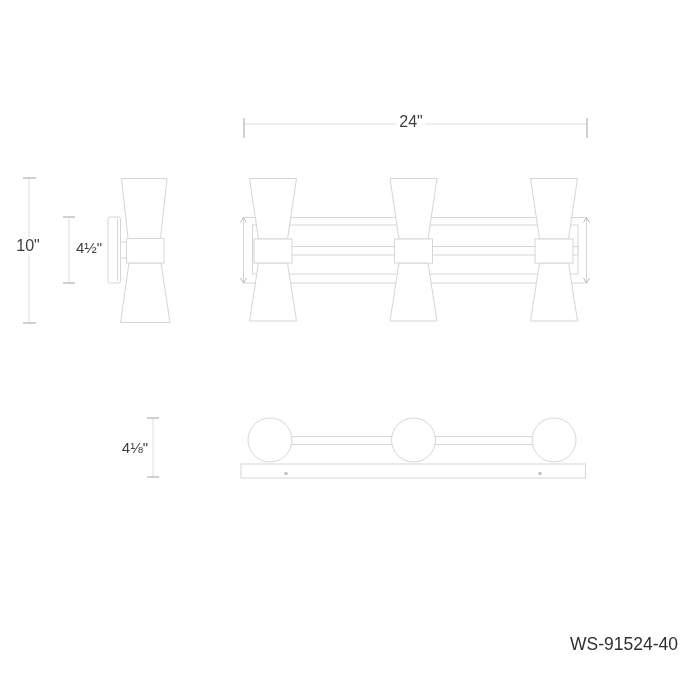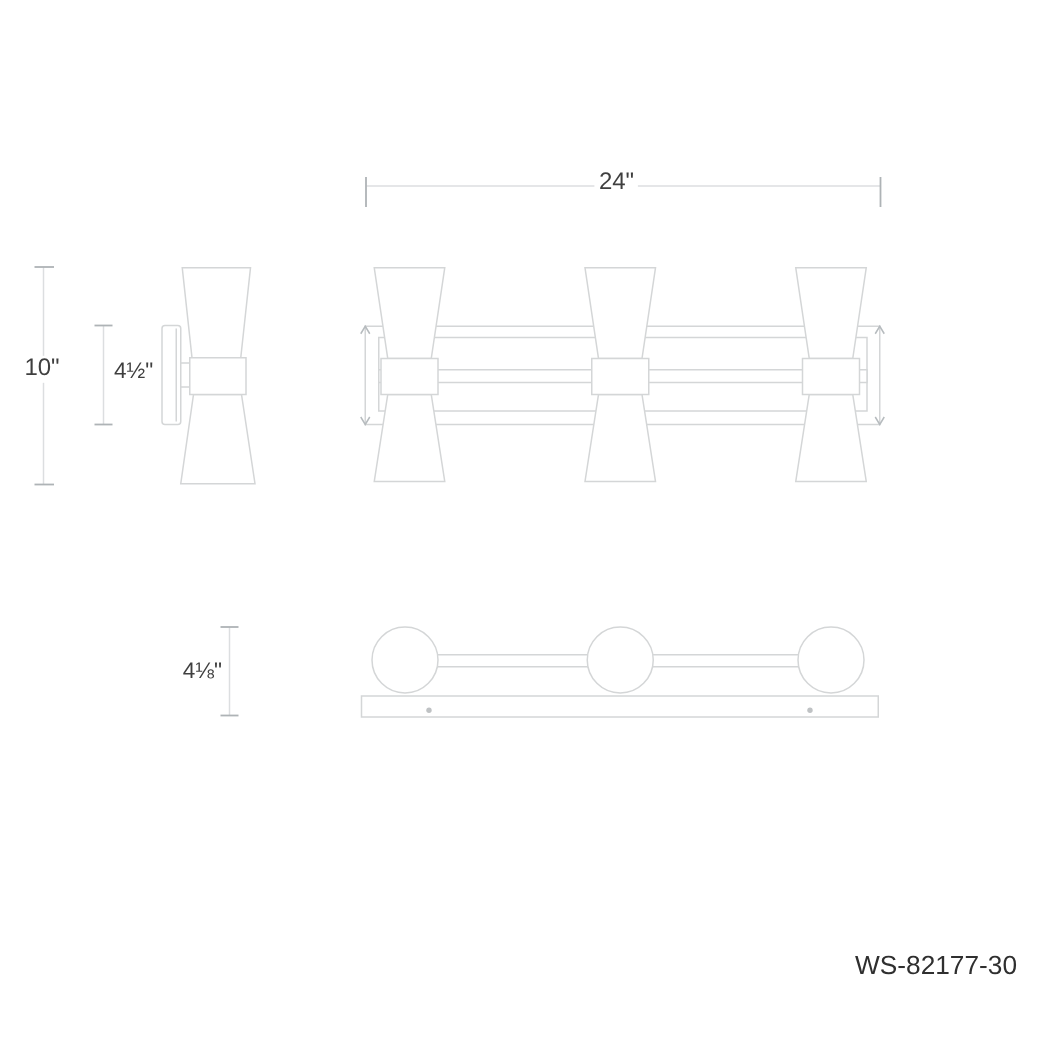--- a/index.html
+++ b/index.html
@@ -119,14 +119,14 @@
   </svg>
 
   <div class="dim-label center" style="left:411px; top:122px;">24"</div>
 
   <div class="dim-label center" style="left:28px; top:246px;">10"</div>
 
   <div class="dim-label v-center" style="left:73px; top:248px; font-size:15px;">4½"</div>
 
   <div class="dim-label right-anchor" style="left:151px; top:448px; font-size:15px;">4⅛"</div>
 
-  <div class="product-code" style="left:678px; top:644px;">WS-82177-30</div>
+  <div class="product-code" style="left:678px; top:644px;">WS-91524-40</div>
 </div>
 
 </body></html>

